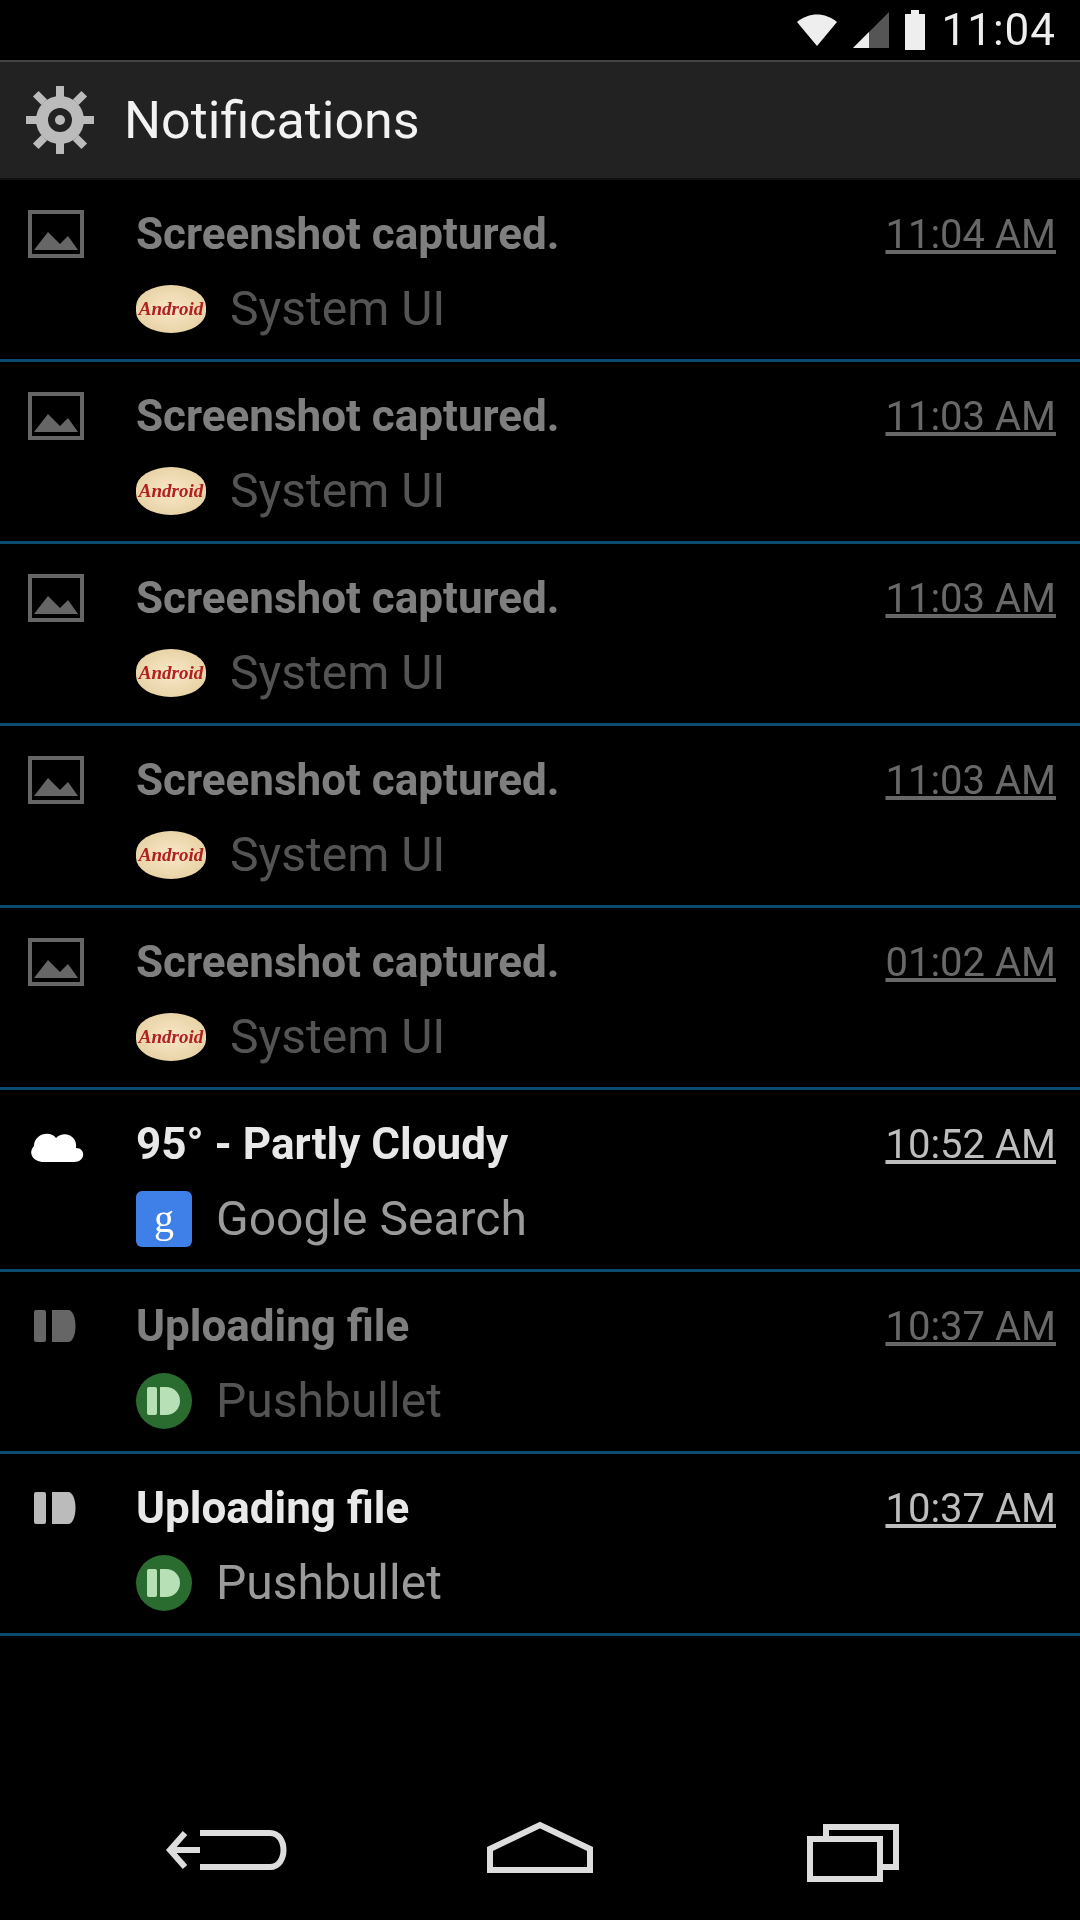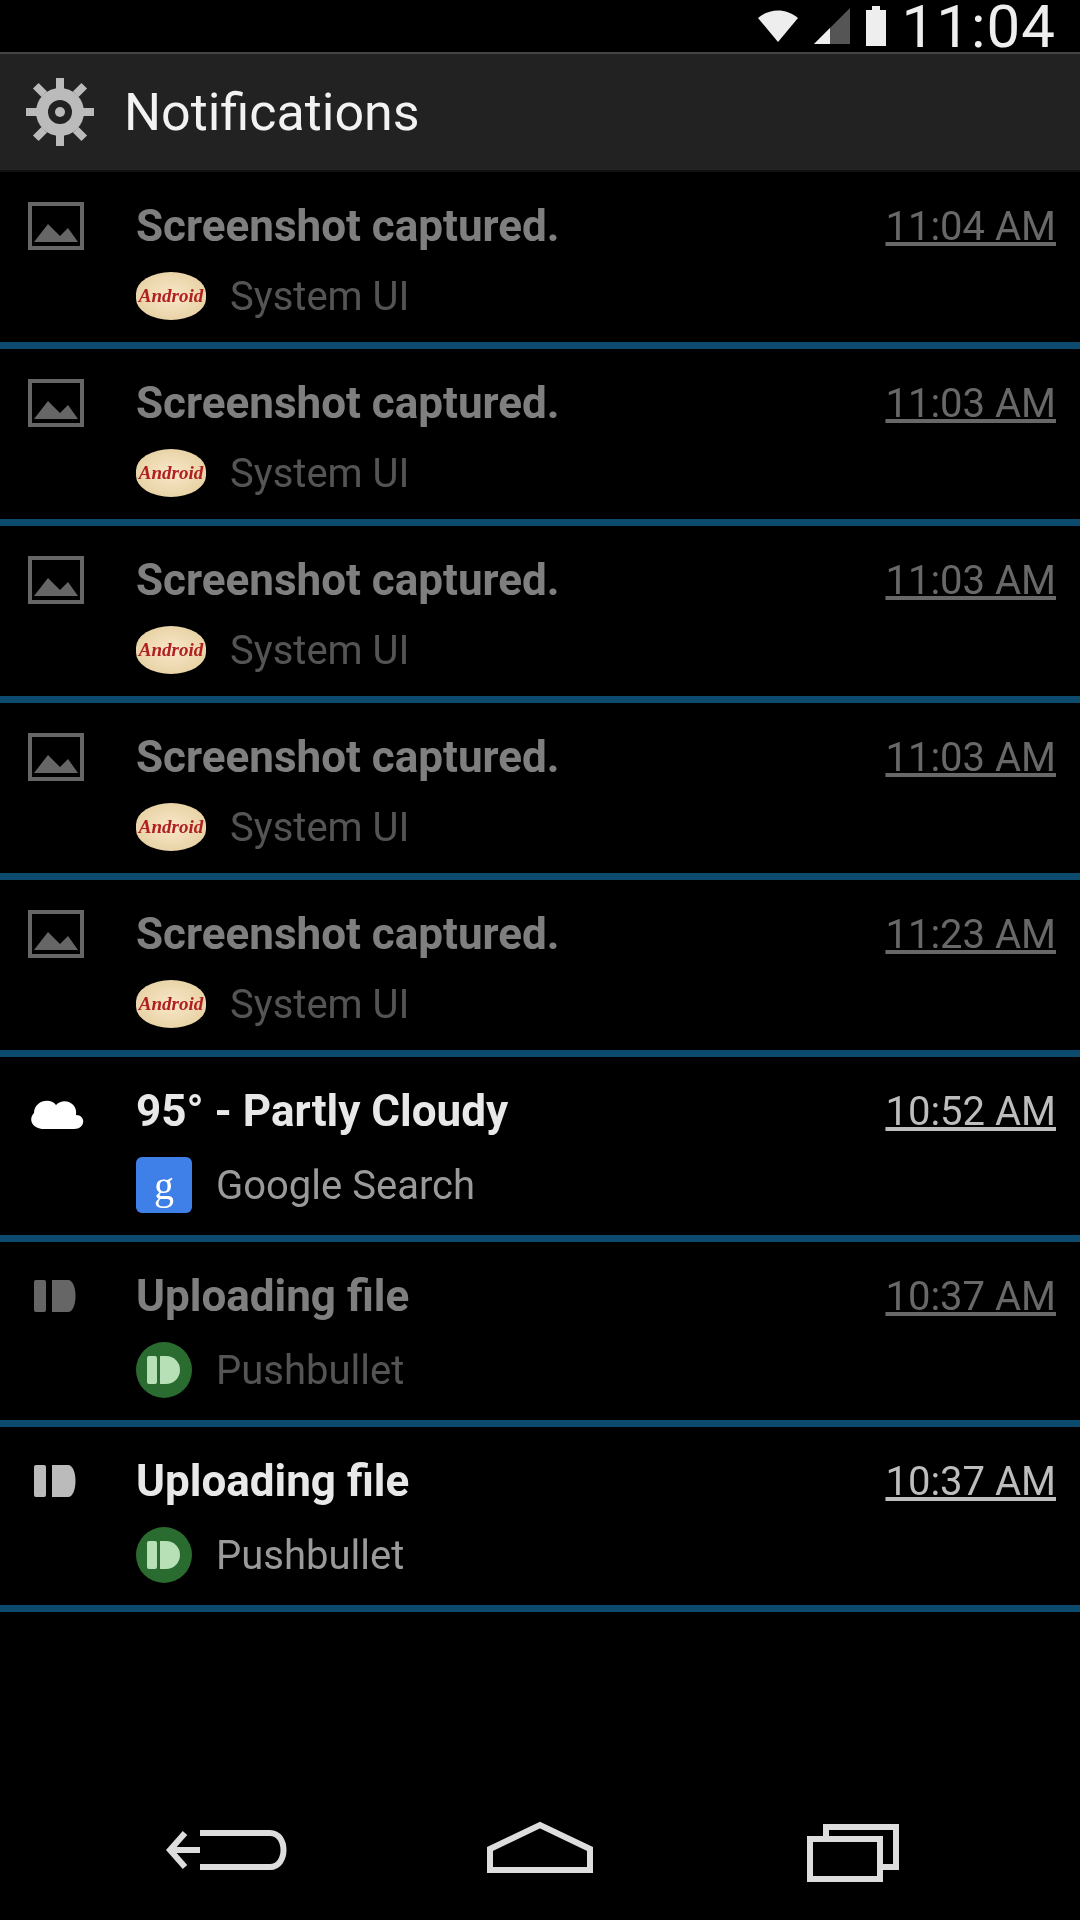--- a/index.html
+++ b/index.html
@@ -6,27 +6,27 @@
   html, body {
     width: 1080px;
     height: 1920px;
     background: #000;
     font-family: "Roboto", "Helvetica Neue", Arial, sans-serif;
     color: #ccc;
     overflow: hidden;
   }
   
   .status-bar {
-    height: 52px;
+    height: 60px;
     display: flex;
     justify-content: flex-end;
     align-items: center;
     padding: 0 24px;
     gap: 14px;
-    font-size: 60px;
+    font-size: 44px;
     color: #eee;
   }
   .status-time { letter-spacing: 1px; font-weight: 400; }
   .wifi-icon, .cell-icon, .battery-icon { display:inline-flex; }
   
   .header {
     height: 120px;
     background: #222;
     border-top: 2px solid #444;
     border-bottom: 2px solid #111;
@@ -37,21 +37,21 @@
   }
   .header-title {
     font-size: 52px;
     color: #f2f2f2;
     font-weight: 400;
   }
   .gear-icon { width:72px; height:72px; display:flex; align-items:center; justify-content:center; }
   
   .list { }
   .row {
-    border-bottom: 7px solid #0c4a6e;
+    border-bottom: 3px solid #0c4a6e;
     padding: 22px 24px 22px 24px;
     display: grid;
     grid-template-columns: 86px 1fr auto;
     grid-template-rows: auto auto;
     column-gap: 26px;
     row-gap: 14px;
     align-items: center;
   }
   .row.dim .row-title,
   .row.dim .row-time,
@@ -74,21 +74,21 @@
     font-size: 40px;
     color: #bdbdbd;
     white-space: nowrap;
     text-decoration: underline;
   }
   .row-sourcewrap {
     grid-column: 2 / span 2; grid-row: 2;
     display: flex; align-items: center; gap: 24px;
   }
   .row-source {
-    font-size: 40px;
+    font-size: 48px;
     color: #9a9a9a;
   }
   .app-badge {
     width: 56px; height: 56px;
     display:flex; align-items:center; justify-content:center;
     border-radius: 6px;
     flex-shrink:0;
   }
   .app-badge.android {
     background: radial-gradient(ellipse at center, #f9e7c8 0%, #e9d4a8 70%);
@@ -254,21 +254,21 @@
       </div>
     </div>
     <div class="row dim">
       <div class="row-icon">
         <svg width="56" height="48" viewBox="0 0 56 48">
           <rect x="2" y="2" width="52" height="44" fill="none" stroke="currentColor" stroke-width="4"></rect>
           <path d="M6 40 L20 22 L32 34 L40 26 L50 40 Z" fill="currentColor"></path>
         </svg>
       </div>
       <div class="row-title">Screenshot captured.</div>
-      <div class="row-time">11:23 AM</div>
+      <div class="row-time">01:02 AM</div>
       <div class="row-sourcewrap">
         <div class="app-badge android"></div>
         <div class="row-source">System UI</div>
       </div>
     </div>
     <div class="row">
       <div class="row-icon">
         <svg width="64" height="44" viewBox="0 0 64 44">
           <path d="M20 40 C8 40 4 30 10 24 C10 12 26 8 32 16 C40 8 54 14 52 26 C62 26 62 40 50 40 Z" fill="#fff"></path>
         </svg>

